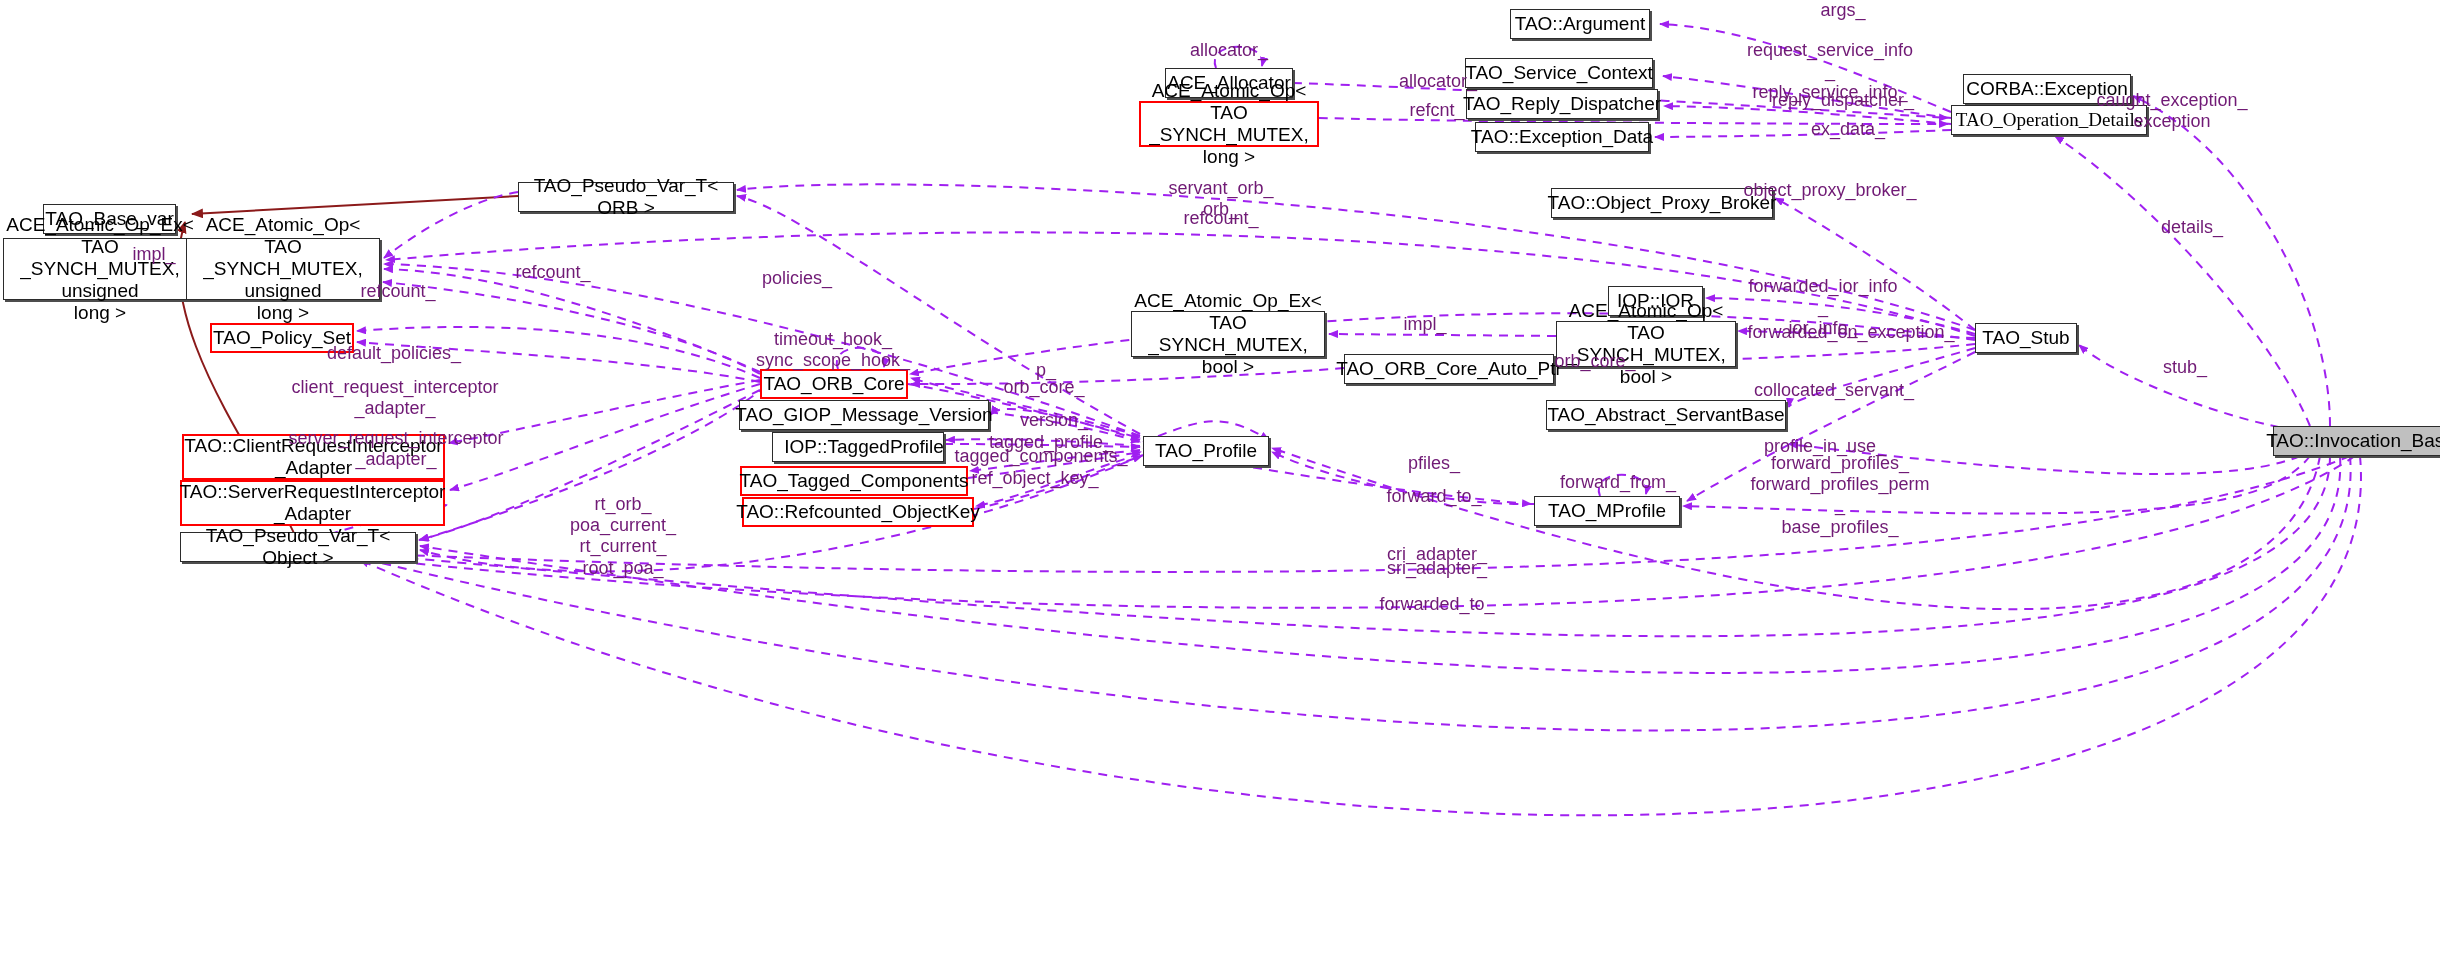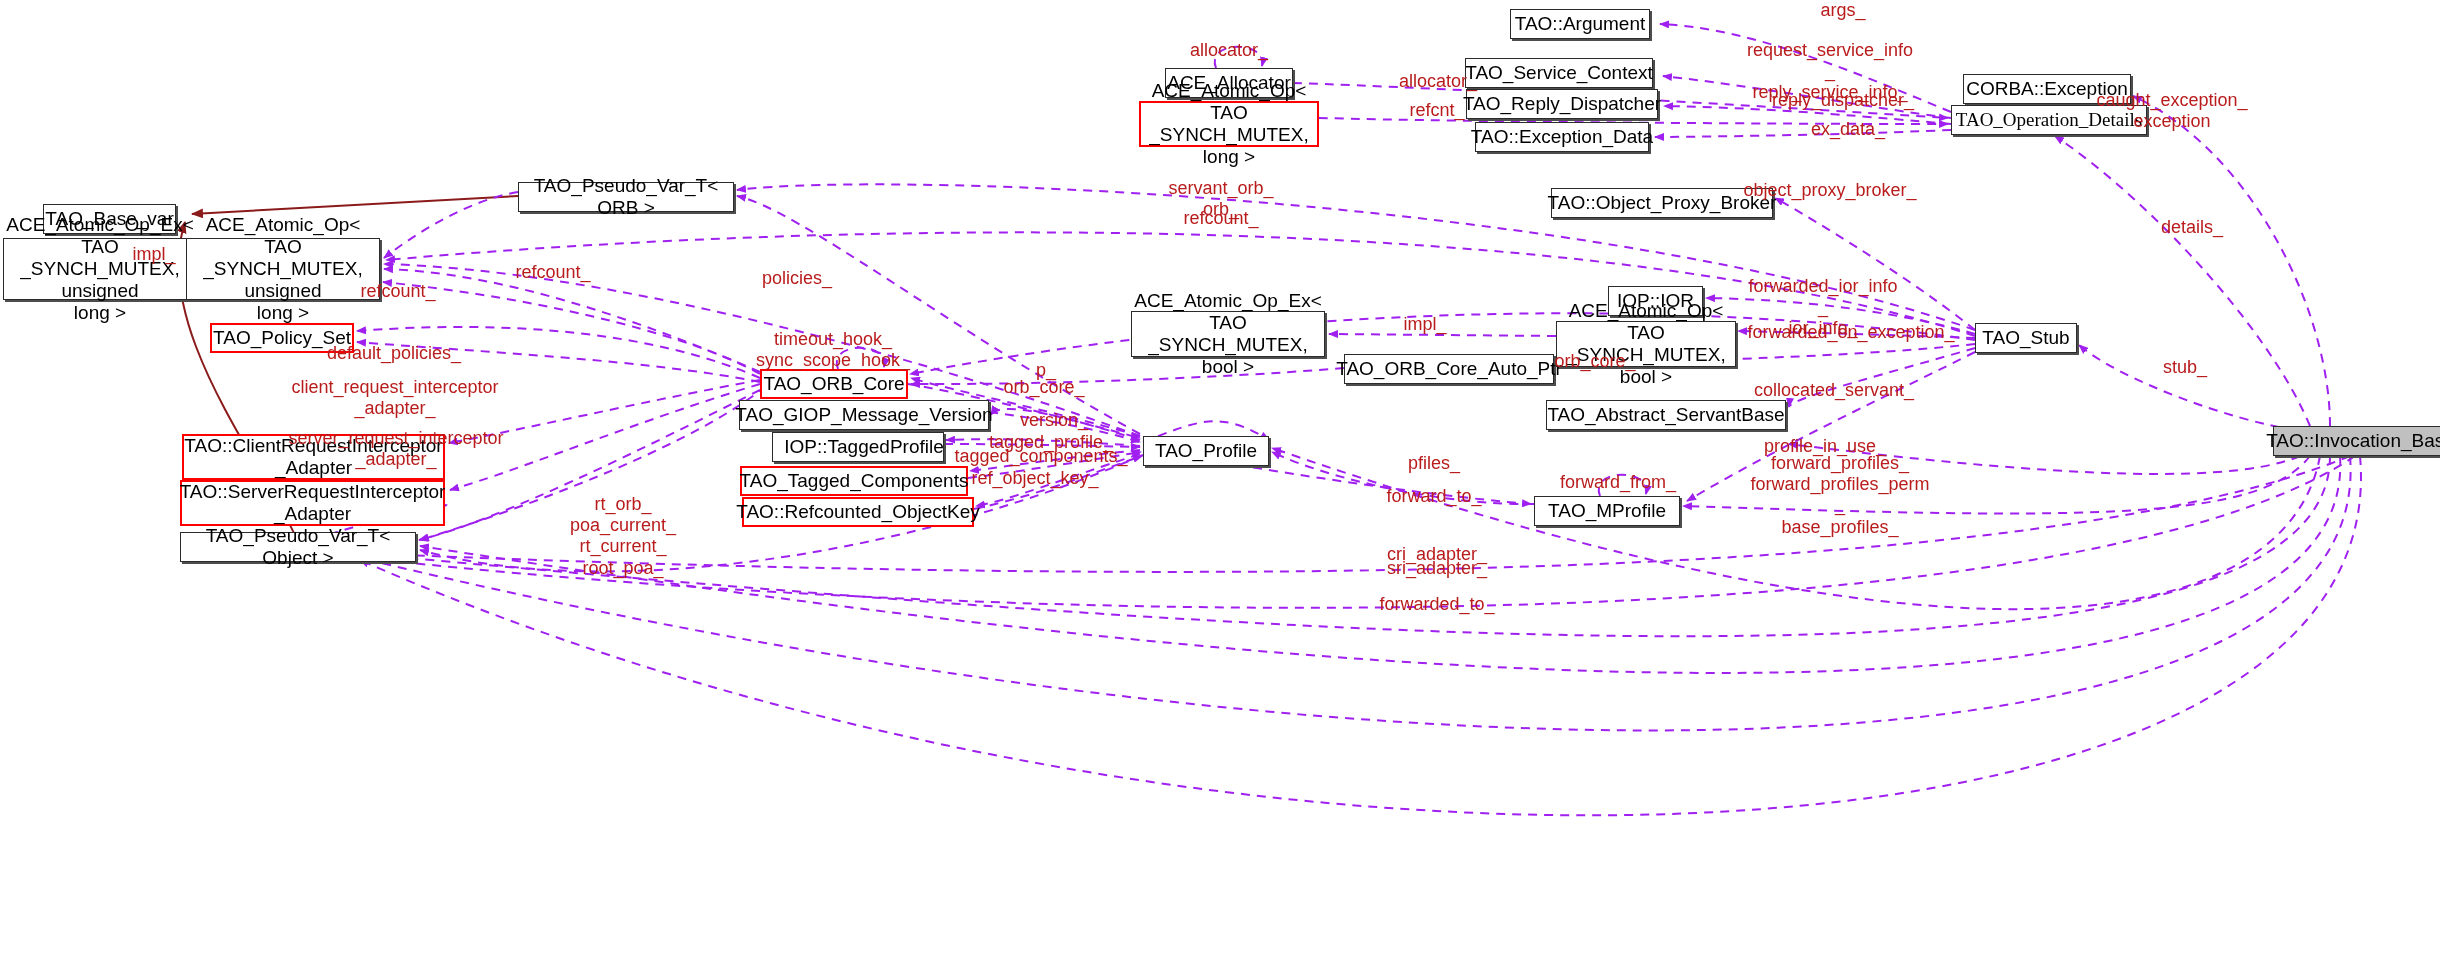--- a/index.html
+++ b/index.html
@@ -46,21 +46,21 @@
   }
   .node.current {
     border: 1.5px solid #2b2b2b;
     background: #c0c0c0;
     box-shadow: 2px 2px 0 0 #4d4d4d;
   }
   .edge-label {
     position: absolute;
     font-family: "Liberation Sans", sans-serif;
     font-size: 18px;
-    color: #b91c1c;
+    color: #701a75;
     white-space: pre-line;
     text-align: center;
     line-height: 1.18;
     transform: translateX(-50%);
   }
 </style>
 </head>
 <body>
 
 <div id="diagram">

